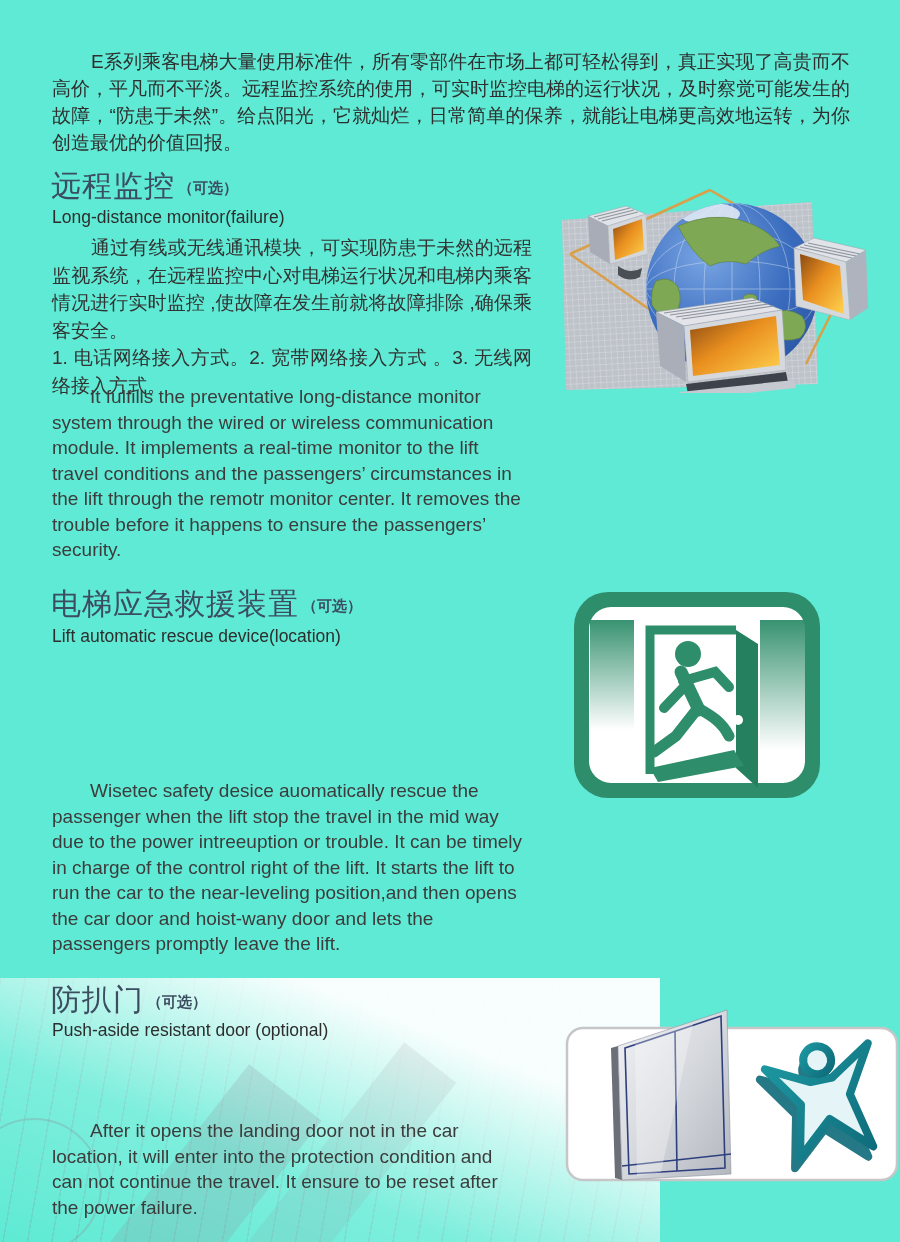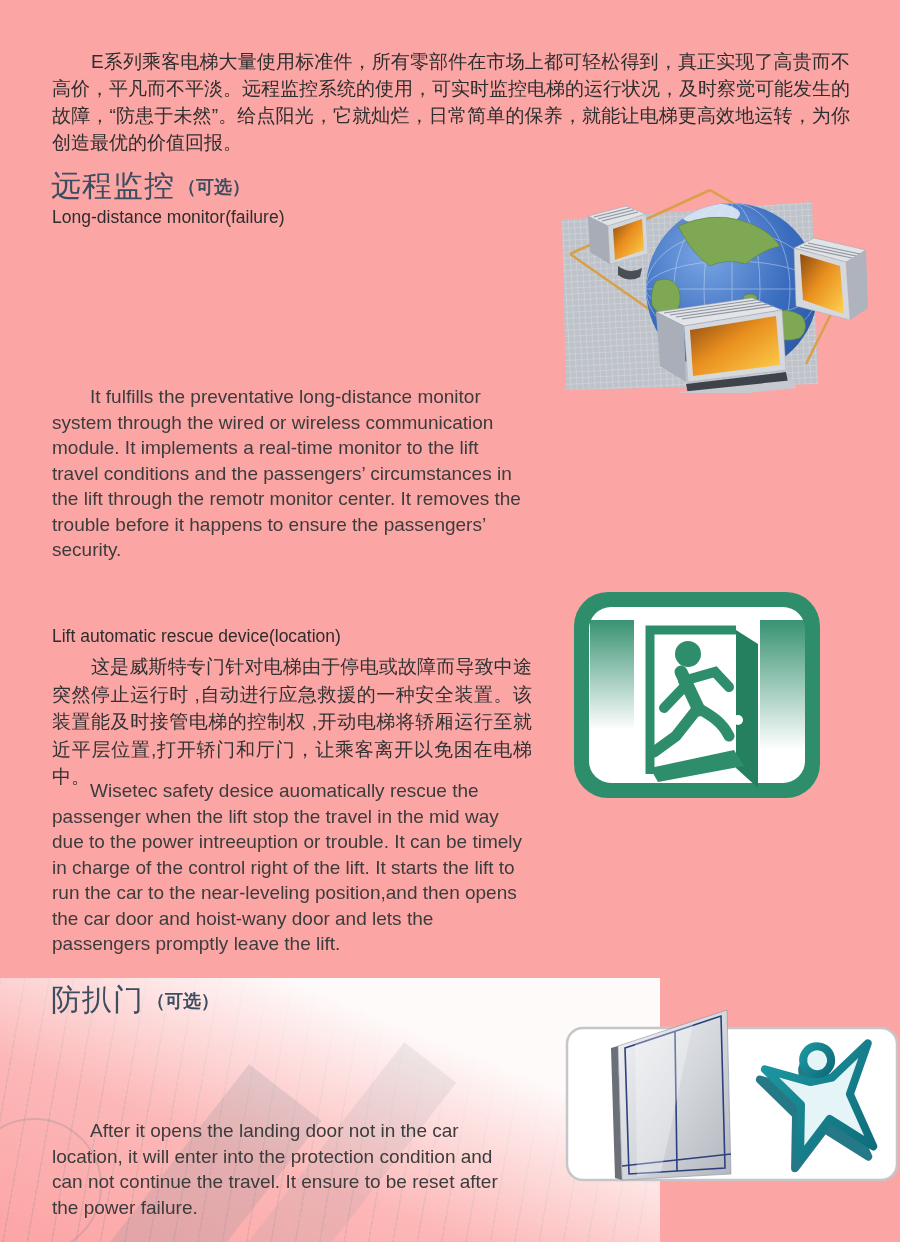--- a/index.html
+++ b/index.html
@@ -1,23 +1,23 @@
 <!DOCTYPE html>
 <html><head>
 <meta charset="utf-8">
 <style>
   html,body{margin:0;padding:0;background:#ffffff;}
-  #page{position:relative;width:900px;height:1242px;background:#fca5a5;overflow:hidden;
+  #page{position:relative;width:900px;height:1242px;background:#5eead4;overflow:hidden;
         font-family:"Liberation Sans","DejaVu Sans",sans-serif;}
   
   .intro{position:absolute;left:52px;top:48px;width:798px;font-size:19px;line-height:27px;
          color:#2e2e2e;text-indent:2.05em;text-align:justify;}
   .title{position:absolute;left:51px;color:#3c4d60;white-space:nowrap;}
   .tzh{font-size:30px;font-weight:normal;letter-spacing:1px;}
-  .tnote{font-size:18px;font-weight:bold;margin-left:3px;position:relative;top:-3px;}
+  .tnote{font-size:15px;font-weight:bold;margin-left:3px;position:relative;top:-3px;}
   .sub{position:absolute;left:52px;font-size:17.5px;color:#2d2d2d;}
   .zhbody{position:absolute;left:52px;width:480px;font-size:19px;line-height:27.5px;
           color:#323232;text-align:justify;}
   .zhbody .ind{display:block;text-indent:2.05em;}
   .enbody{position:absolute;left:52px;width:470px;font-size:19px;line-height:25.5px;color:#3c3c3c;}
   .enbody .ind{display:block;text-indent:2em;}
   .fig{position:absolute;margin:0;padding:0;}
   
   .decor{position:absolute;left:0;top:978px;width:660px;height:264px;overflow:hidden;
      background:
@@ -39,20 +39,24 @@
     <div class="band b2"></div>
     <div class="ring"></div>
   </div>
 
   <div class="intro">E系列乘客电梯大量使用标准件，所有零部件在市场上都可轻松得到，真正实现了高贵而不高价，平凡而不平淡。远程监控系统的使用，可实时监控电梯的运行状况，及时察觉可能发生的故障，“防患于未然”。给点阳光，它就灿烂，日常简单的保养，就能让电梯更高效地运转，为你创造最优的价值回报。</div>
 
   <div class="title" style="top:166px">
     <span class="tzh">远程监控</span><span class="tnote">（可选）</span>
   </div>
   <div class="sub" style="top:207px">Long-distance monitor(failure)</div>
+  <div class="zhbody" style="top:234px">
+    <span class="ind">通过有线或无线通讯模块，可实现防患于未然的远程监视系统，在远程监控中心对电梯运行状况和电梯内乘客情况进行实时监控 ,使故障在发生前就将故障排除 ,确保乘客安全。</span>
+    <span>1. 电话网络接入方式。2. 宽带网络接入方式 。3. 无线网络接入方式。</span>
+  </div>
   <div class="enbody" style="top:384px">
     <span class="ind">It fulfills the preventative long-distance monitor system through the wired or wireless communication module. It implements a real-time monitor to the lift travel conditions and the passengers’ circumstances in the lift through the remotr monitor center. It removes the trouble before it happens to ensure the passengers’ security.</span>
   </div>
 
   <figure class="fig" style="left:560px;top:186px;width:340px;height:207px">
     <svg width="340" height="207" viewBox="0 0 340 207">
       <defs>
         <pattern id="meshp" width="6" height="6" patternUnits="userSpaceOnUse" patternTransform="rotate(-3)">
           <rect width="6" height="6" fill="#b5bac2"></rect>
           <path d="M0,0 H6 M0,0 V6" stroke="#d6d9de" stroke-width="1"></path>
@@ -121,24 +125,24 @@
         <path d="M8,17 L100,4 M14,19 L106,6 M20,21 L112,8 M26,23 L118,10" stroke="#8f949d" stroke-width="1.2" fill="none"></path>
         <polygon points="0,16 28,30 30,86 4,70" fill="#a9aeb8"></polygon>
         <polygon points="28,30 126,14 130,74 32,86" fill="#d5d8dd" stroke="#a9adb5" stroke-width="0.5"></polygon>
         <polygon points="34,34 120,20 124,69 37,80" fill="url(#oscr)"></polygon>
         <polygon points="30,88 130,76 132,86 32,98" fill="#3e424a"></polygon>
         <polygon points="24,96 138,84 140,92 26,104" fill="#c6c9cf"></polygon>
       </g>
     </svg>
   </figure>
 
+  <div class="title" style="top:584px">
+    <span class="tzh">电梯应急救援装置</span><span class="tnote">（可选）</span>
+  </div>
   <div class="sub" style="top:626px">Lift automatic rescue device(location)</div>
-  <div class="zhbody" style="top:653px">
-    <span class="ind">这是威斯特专门针对电梯由于停电或故障而导致中途突然停止运行时 ,自动进行应急救援的一种安全装置。该装置能及时接管电梯的控制权 ,开动电梯将轿厢运行至就近平层位置,打开轿门和厅门，让乘客离开以免困在电梯中。</span>
-  </div>
   <div class="enbody" style="top:778px">
     <span class="ind">Wisetec safety desice auomatically rescue the passenger when the lift stop the travel in the mid way due to the power intreeuption or trouble. It can be timely in charge of the control right of the lift. It starts the lift to run the car to the near-leveling position,and then opens the car door and hoist-wany door and lets the passengers promptly leave the lift.</span>
   </div>
 
   <figure class="fig" style="left:572px;top:590px;width:250px;height:210px">
     <svg width="250" height="210" viewBox="0 0 250 210">
       <defs>
         <linearGradient id="streak" x1="0" y1="0" x2="0" y2="1">
           <stop offset="0" stop-color="#2e8d6b" stop-opacity="0.95"></stop>
           <stop offset="1" stop-color="#2e8d6b" stop-opacity="0"></stop>
@@ -162,20 +166,21 @@
         <path d="M126,118 C140,126 150,132 157,146" stroke-width="11"></path>
         <path d="M126,118 L104,146 L82,162" stroke-width="11"></path>
       </g>
       <polygon points="78,178 162,160 172,176 86,192" fill="#2e8d6b"></polygon>
     </svg>
   </figure>
 
   <div class="title" style="top:980px">
     <span class="tzh">防扒门</span><span class="tnote">（可选）</span>
   </div>
+  <div class="sub" style="top:1020px">Push-aside resistant door (optional)</div>
   <div class="enbody" style="top:1118px">
     <span class="ind">After it opens the landing door not in the car location, it will enter into the protection condition and can not continue the travel. It ensure to be reset after the power failure.</span>
   </div>
 
   <figure class="fig" style="left:565px;top:1004px;width:335px;height:181px">
     <svg width="335" height="181" viewBox="0 0 335 181">
       <defs>
         <linearGradient id="doorg" x1="0" y1="0" x2="1" y2="1">
           <stop offset="0" stop-color="#f2f3f5"></stop>
             <stop offset="0.55" stop-color="#d2d5da"></stop>

